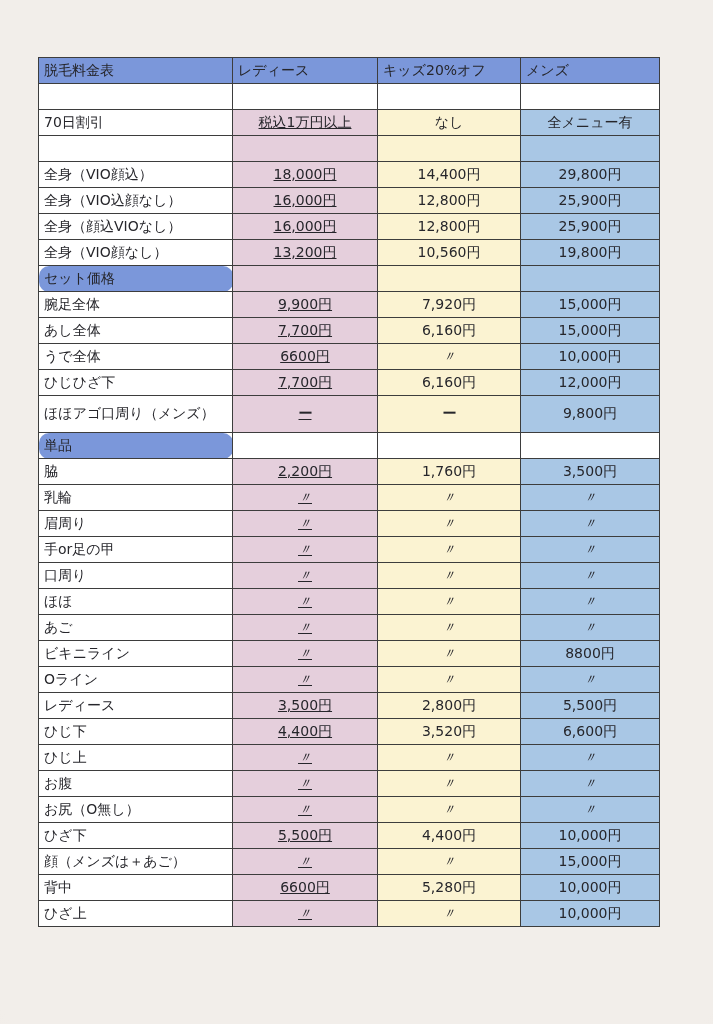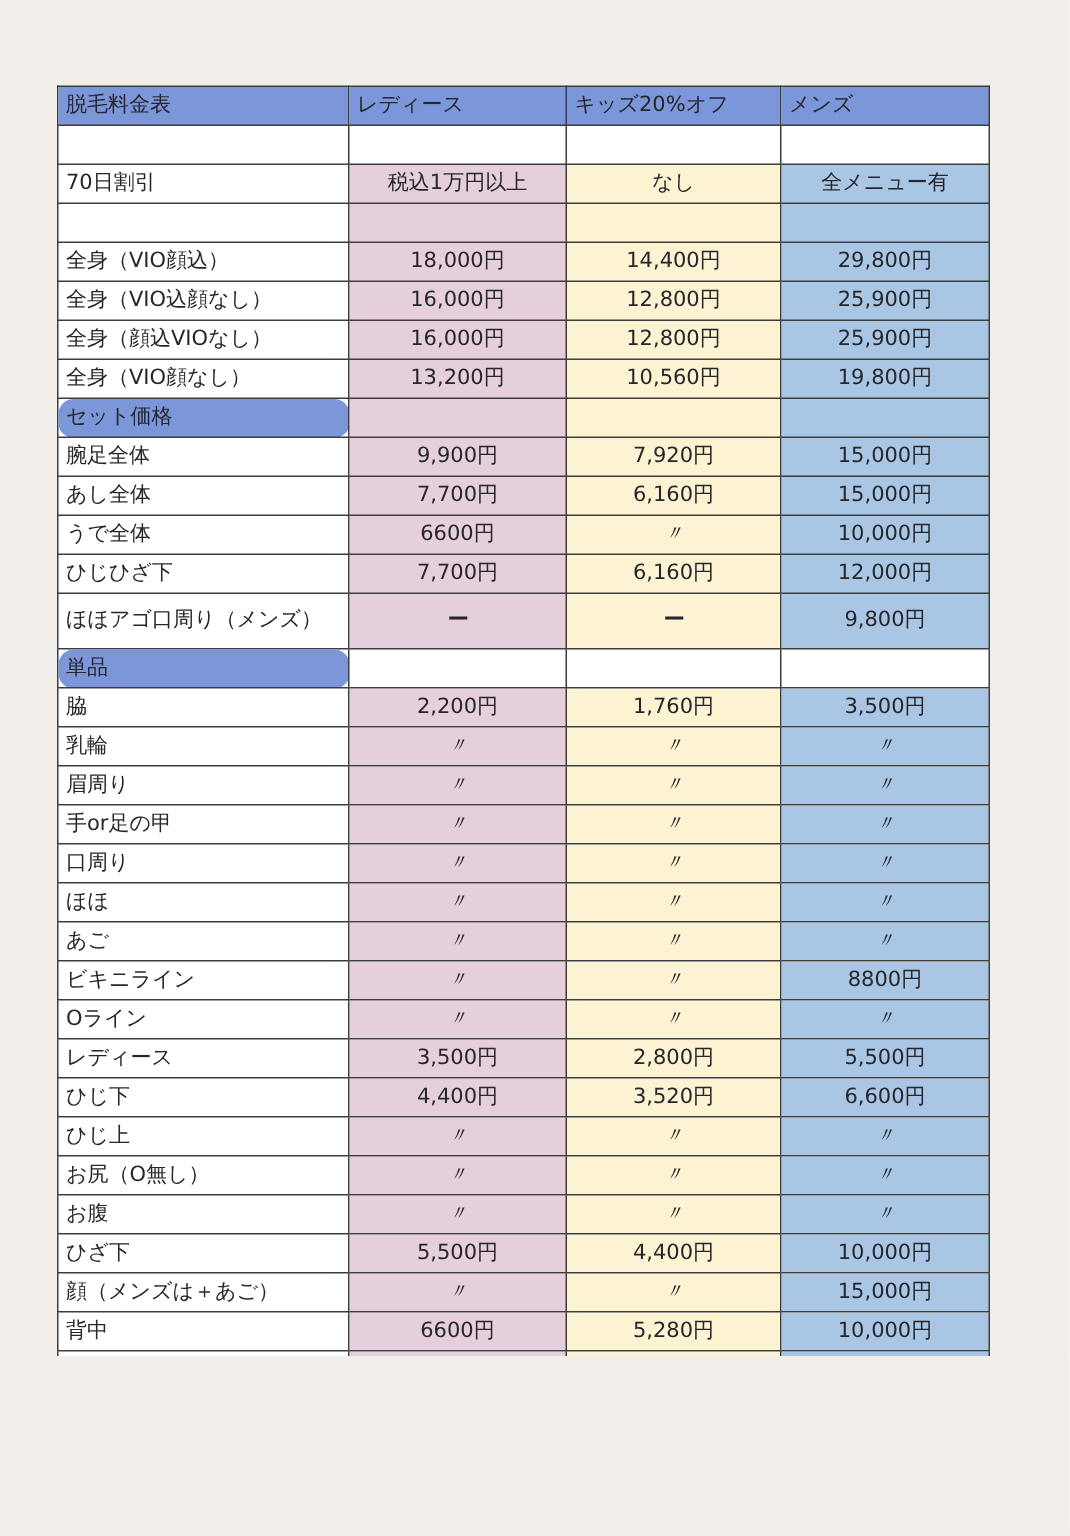--- a/index.html
+++ b/index.html
@@ -15,21 +15,21 @@
   }
   *{margin:0;padding:0;box-sizing:border-box;}
   html,body{width:713px;height:1024px;}
   body{
     font-family:"DejaVu Sans",sans-serif;
     color:var(--text);
     background:var(--bg-page);
   }
   .page{
     position:relative;
-    width:713px;height:904px;
+    width:713px;height:1024px;
     background:radial-gradient(ellipse 130% 110% at 50% 45%, var(--bg-page) 62%, var(--bg-page-edge) 100%);
     overflow:hidden;
   }
   table.price-table{
     position:absolute;
     left:38px;top:57px;
     width:621px;
     border-collapse:collapse;
     table-layout:fixed;
     background:var(--cell-white);
@@ -51,21 +51,21 @@
   .cell-label{
     text-align:left;
     background:var(--cell-white);
   }
   .cell-label.section{
     background:var(--hdr-blue);
     border-radius:10px;
   }
   .cell-value{text-align:center;}
   .bg-white{background:var(--cell-white);}
-  .bg-pink{background:var(--cell-pink);}
+  .bg-pink{background:var(--cell-pink);text-decoration:underline;}
   .bg-yellow{background:var(--cell-yellow);margin-left:44px;}
   .bg-blue{background:var(--cell-blue);}
   tr.tall th,tr.tall td{height:37px;}
   .ditto{font-style:italic;font-size:13px;}
   .dash{font-weight:700;font-size:15px;letter-spacing:-1px;}
 </style>
 </head>
 <body>
 
 <div class="page">
@@ -235,27 +235,27 @@
           <td class="cell-value bg-yellow">3,520円</td>
           <td class="cell-value bg-blue">6,600円</td>
         </tr>
         <tr>
           <td class="cell-label">ひじ上</td>
           <td class="cell-value bg-pink ditto">〃</td>
           <td class="cell-value bg-yellow ditto">〃</td>
           <td class="cell-value bg-blue ditto">〃</td>
         </tr>
         <tr>
+          <td class="cell-label">お腹</td>
+          <td class="cell-value bg-pink ditto">〃</td>
+          <td class="cell-value bg-yellow ditto">〃</td>
+          <td class="cell-value bg-blue ditto">〃</td>
+        </tr>
+        <tr>
           <td class="cell-label">お尻（O無し）</td>
-          <td class="cell-value bg-pink ditto">〃</td>
-          <td class="cell-value bg-yellow ditto">〃</td>
-          <td class="cell-value bg-blue ditto">〃</td>
-        </tr>
-        <tr>
-          <td class="cell-label">お腹</td>
           <td class="cell-value bg-pink ditto">〃</td>
           <td class="cell-value bg-yellow ditto">〃</td>
           <td class="cell-value bg-blue ditto">〃</td>
         </tr>
         <tr>
           <td class="cell-label">ひざ下</td>
           <td class="cell-value bg-pink">5,500円</td>
           <td class="cell-value bg-yellow">4,400円</td>
           <td class="cell-value bg-blue">10,000円</td>
         </tr>

